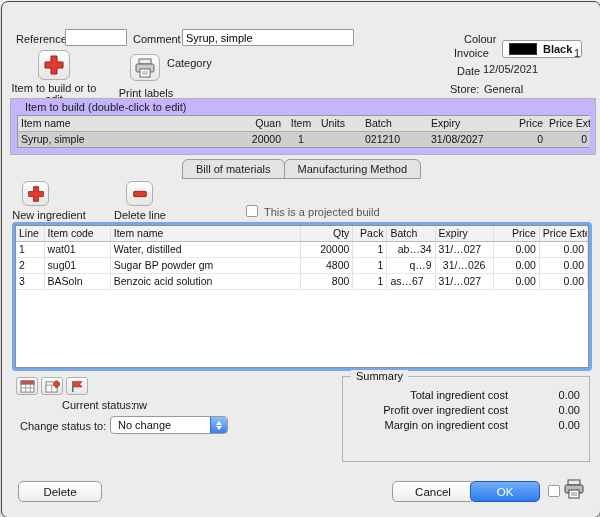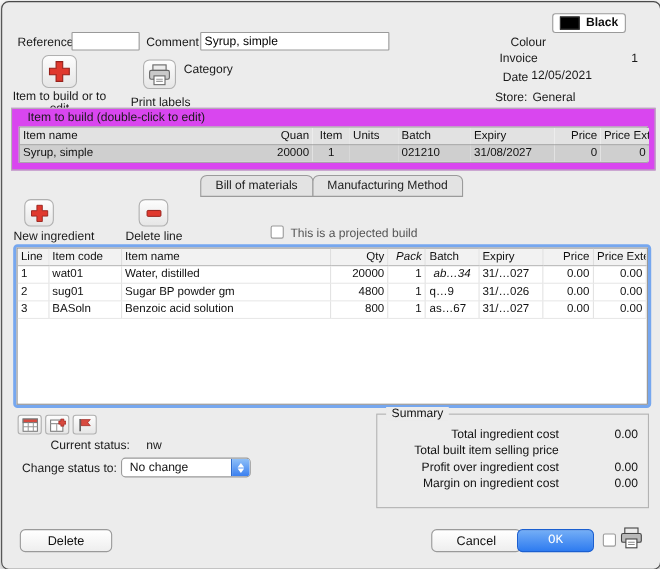--- a/index.html
+++ b/index.html
@@ -20,38 +20,38 @@
   .popup{box-sizing:border-box;height:18px;background:#fff;border:1px solid #9a9a9a;border-radius:4px;
          display:flex;align-items:center;padding-left:7px;}
   .popup-arrows{position:absolute;right:0;top:0;bottom:0;width:16px;background:linear-gradient(#8fc0f8,#3a7ff0);
          border-radius:0 3px 3px 0;display:flex;flex-direction:column;align-items:center;justify-content:center;gap:1px;border-left:1px solid #2f6ccc;}
   .up{width:0;height:0;border-left:3px solid transparent;border-right:3px solid transparent;border-bottom:4px solid #fff;}
   .dn{width:0;height:0;border-left:3px solid transparent;border-right:3px solid transparent;border-top:4px solid #fff;}
   .icon-btn{box-sizing:border-box;background:linear-gradient(#fdfdfd,#e6e6e6);border:1px solid #b0b0b0;border-radius:6px;
          display:flex;align-items:center;justify-content:center;cursor:pointer;}
   .mini-btn{box-sizing:border-box;width:22px;height:18px;background:linear-gradient(#fdfdfd,#e6e6e6);border:1px solid #b0b0b0;
          border-radius:3px;display:flex;align-items:center;justify-content:center;}
-  .groupbox{border:1px solid #b3b3b3;background:#d946ef;}
+  .groupbox{border:1px solid #b3b3b3;background:#c4b5fd;}
   .caption{color:#1a1a1a;}
   table.tbl{border-collapse:collapse;table-layout:fixed;width:100%;font-size:10.5px;}
   table.tbl th, table.tbl td{overflow:hidden;white-space:nowrap;padding:0 3px;height:15px;line-height:15px;font-weight:normal;}
   #build-wrap{box-sizing:border-box;border:1px solid #979797;background:#fff;}
   #build-table thead th{background:#e2e2e2;border-bottom:1px solid #aeaeae;}
   #build-table tbody tr{background:#cfcfcf;}
   #ing-ring{box-sizing:border-box;border:3px solid #76a7ef;border-radius:4px;background:#fff;}
   #ing-inner{position:absolute;inset:0;border:1px solid #8e8e8e;background:#fff;overflow:hidden;}
   #ing-table thead th{background:#f2f2f2;border-bottom:1px solid #b9b9b9;border-right:1px solid #dedede;}
   #ing-table td{border-right:1px solid #e3e3e3;border-bottom:1px solid #e8e8e8;}
   .tabbar{display:flex;}
   .tab{box-sizing:border-box;height:20px;line-height:18px;padding:0 13px;background:#e3e3e3;border:1px solid #9b9b9b;
        border-radius:6px 6px 0 0;margin-right:-1px;cursor:pointer;color:#222;}
   .tab.active{background:#f6f6f6;box-shadow:inset 0 -3px 0 #3b76d8;font-weight:bold;}
   .btn{box-sizing:border-box;height:21px;background:linear-gradient(#ffffff,#eeeeee);border:1px solid #9a9a9a;border-radius:5px;
        font-family:"Liberation Sans",sans-serif;font-size:11.5px;display:flex;align-items:center;justify-content:center;cursor:pointer;}
-  .btn.primary{background:linear-gradient(#74aef6,#2e7bf0);border:1px solid #1b5fd0;color:#fff;font-family:Liberation Mono, monospace;}
+  .btn.primary{background:linear-gradient(#74aef6,#2e7bf0);border:1px solid #1b5fd0;color:#fff;}
   .cb{box-sizing:border-box;width:12px;height:12px;background:#fff;border:1px solid #9a9a9a;border-radius:2px;}
   .colour-btn{box-sizing:border-box;height:18px;background:#fff;border:1px solid #9a9a9a;border-radius:3px;
        display:flex;align-items:center;gap:6px;padding:0 6px;cursor:pointer;}
   .swatch{width:26px;height:10px;background:#000;border:1px solid #333;}
   .bold{font-weight:bold;}
   .summary-row{display:flex;height:15px;line-height:15px;justify-content:space-between;}
   .summary-row .sl{width:165px;text-align:right;}
   .summary-row .sv{flex:1;text-align:right;padding-right:9px;}
   .legend{position:absolute;top:-7px;left:8px;background:#ececec;padding:0 5px;}
 </style>
@@ -59,21 +59,21 @@
 <body>
 
 <div id="window">
 
 
   <span class="abs lbl" style="left:14px;top:31px">Reference</span>
   <input class="abs field" style="left: 63px; top: 27px; width: 62px;" value="">
   <span class="abs lbl" style="left:131px;top:31px">Comment</span>
   <input class="abs field" style="left: 180px; top: 27px; width: 172px;" value="Syrup, simple">
   <span class="abs lbl" style="left:462px;top:31px">Colour</span>
-  <div class="abs colour-btn" style="left:500px;top:10px;width:67px">
+  <div class="abs colour-btn" style="left:500px;top:38px;width:80px">
     <span class="swatch"></span>
     <span class="bold">Black</span>
   </div>
 
   <span class="abs lbl" style="left:452px;top:45px">Invoice</span>
   <span class="abs lbl" style="left:540px;top:45px;width:38px;text-align:right">1</span>
   <span class="abs lbl" style="left:455px;top:63px">Date</span>
   <span class="abs lbl" style="left:481px;top:61px">12/05/2021</span>
   <span class="abs lbl" style="left:448px;top:81px">Store:</span>
   <span class="abs lbl" style="left:482px;top:81px">General</span>
@@ -175,47 +175,47 @@
             <col style="width: 58px;">
             <col style="width: 46px;">
             <col style="width: 48px;">
           </colgroup>
           <thead>
             <tr>
               <th style="text-align: left;">Line</th>
               <th style="text-align: left; margin-top: 33px;">Item code</th>
               <th style="text-align: left;">Item name</th>
               <th style="text-align: right;">Qty</th>
-              <th style="text-align: right; font-style: italic;">Pack</th>
+              <th style="text-align: right;">Pack</th>
               <th style="text-align: left;">Batch</th>
               <th style="text-align: left;">Expiry</th>
               <th style="text-align: right;">Price</th>
               <th style="text-align: right;">Price Exten</th>
             </tr>
           </thead>
           <tbody>
             <tr>
               <td style="text-align: left;">1</td>
               <td style="text-align: left;">wat01</td>
               <td style="text-align: left; margin-top: 45px;">Water, distilled</td>
               <td style="text-align: right;">20000</td>
               <td style="text-align: right;">1</td>
-              <td style="text-align: center; font-style: italic;">ab…34</td>
+              <td style="text-align: right;">ab…34</td>
               <td style="text-align: left;">31/…027</td>
               <td style="text-align: right;">0.00</td>
               <td style="text-align: right;">0.00</td>
             </tr>
             <tr>
               <td style="text-align: left;">2</td>
               <td style="text-align: left;">sug01</td>
               <td style="text-align: left;">Sugar BP powder gm</td>
               <td style="text-align: right;">4800</td>
               <td style="text-align: right;">1</td>
-              <td style="text-align: left;">q…9</td>
-              <td style="text-align: left;">31/…026</td>
+              <td style="text-align: right;">q…9</td>
+              <td style="text-align: center;">31/…026</td>
               <td style="text-align: right;">0.00</td>
               <td style="text-align: right;">0.00</td>
             </tr>
             <tr>
               <td style="text-align: left;">3</td>
               <td style="text-align: left;">BASoln</td>
               <td style="text-align: left;">Benzoic acid solution</td>
               <td style="text-align: right;">800</td>
               <td style="text-align: right;">1</td>
               <td style="text-align: left;">as…67</td>
@@ -245,41 +245,37 @@
       <path d="M11 1h3v2h2v3h-2v2h-3V6H9V3h2z" fill="#d84a3f" stroke="#96201a" stroke-width="0.6"></path>
     </svg>
   </div>
   <div class="abs mini-btn" style="left:64px;top:375px">
     <svg width="15" height="13" viewBox="0 0 16 14">
       <line x1="3" y1="1" x2="3" y2="13" stroke="#555" stroke-width="1.5"></line>
       <path d="M4 1.5h9l-2.5 3L13 7.5H4z" fill="#d84a3f" stroke="#96201a" stroke-width="0.6"></path>
     </svg>
   </div>
 
-  <span class="abs lbl" style="left:44px;top:397px">Current status:</span>
+  <span class="abs lbl" style="left:60px;top:397px">Current status:</span>
   <span class="abs lbl" style="left:131px;top:397px">nw</span>
   <span class="abs lbl" style="left:18px;top:418px">Change status to:</span>
   <div class="abs popup" style="left:108px;top:414px;width:118px">
     <span>No change</span>
     <span class="popup-arrows">
         <i class="up"></i>
         <i class="dn"></i>
       </span>
   </div>
 
   <div class="abs groupbox" style="left:340px;top:374px;width:246px;height:84px;background:#ececec">
     <span class="legend">Summary</span>
     <div style="position:absolute;left:0;right:0;top:11px">
       <div class="summary-row">
         <span class="sl">Total ingredient cost</span>
         <span class="sv">0.00</span>
-      </div>
-      <div class="summary-row">
-        <span class="sl">Total built item selling price</span>
-        <span class="sv"></span>
       </div>
       <div class="summary-row">
         <span class="sl">Profit over ingredient cost</span>
         <span class="sv">0.00</span>
       </div>
       <div class="summary-row">
         <span class="sl">Margin on ingredient cost</span>
         <span class="sv">0.00</span>
       </div>
     </div>

